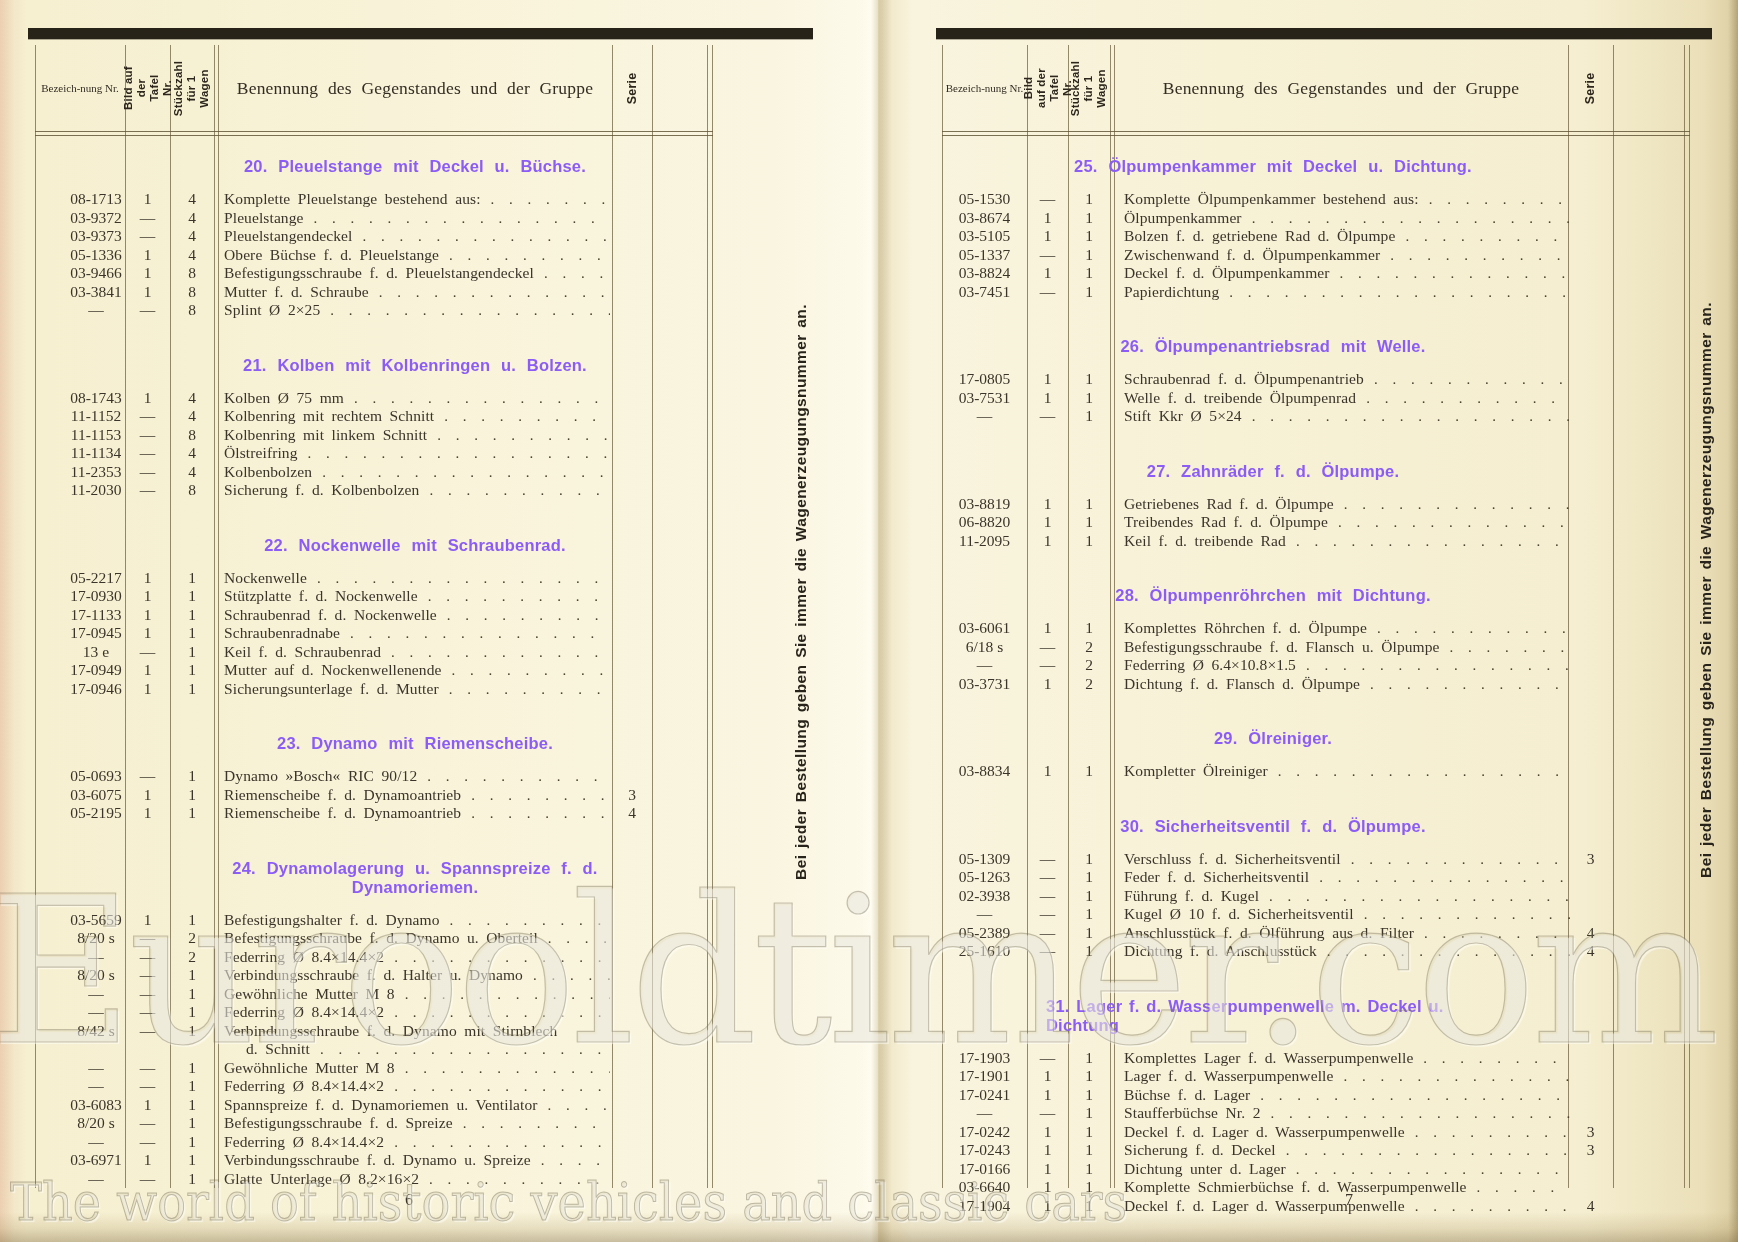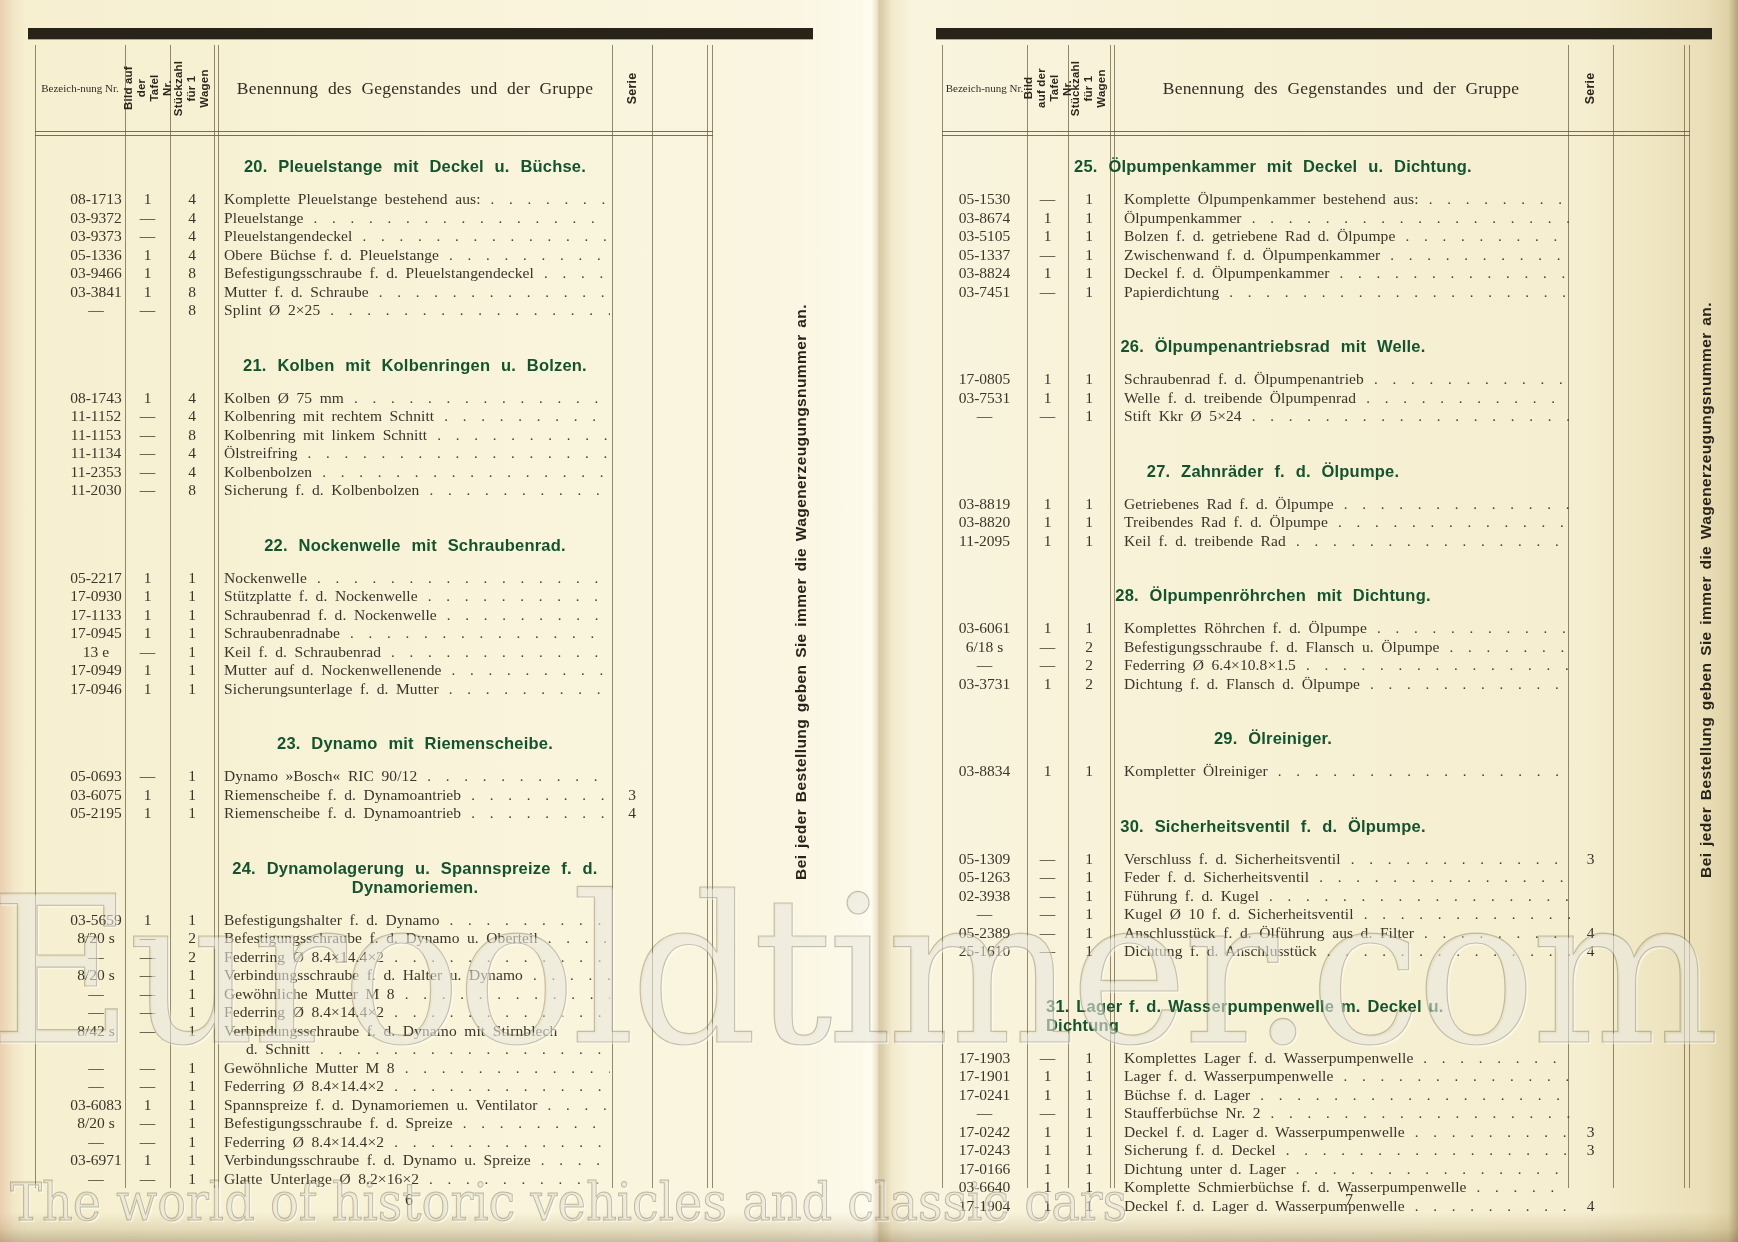--- a/index.html
+++ b/index.html
@@ -54,21 +54,21 @@
   .vtext{transform:rotate(-90deg);width:86px;text-align:center;
          font-family:"Liberation Sans",sans-serif;font-weight:bold;
          font-size:11.5px;line-height:13px;color:#2c261d;letter-spacing:.2px;}
   .vtext.sm{width:60px;font-size:12.5px;}
   
   .tbody{position:absolute;top:91px;left:0;right:0;padding-top:21px;}
   .section{margin-top:36px;}
   .section:first-child{margin-top:0;}
   .heading{
     font-family:"Liberation Sans",sans-serif;font-weight:bold;
-    font-size:16.5px;line-height:19px;color:#14532d;
+    font-size:16.5px;line-height:19px;color:#8b5cf6;
     text-align:center;word-spacing:6px;letter-spacing:.2px;
     margin-bottom:14px;
   }
   .heading.left-align{text-align:left;word-spacing:2px;}
   .pl .heading{margin-left:183px;width:394px;}
   .pr .heading{margin-left:104px;width:454px;}
   .row{position:relative;height:18.5px;line-height:18.5px;font-size:15.5px;color:#3a342a;}
   .cell{position:absolute;top:0;white-space:nowrap;}
   .cnum{text-align:center;}
   .pl .cell.nr{left:16px;width:90px;}   .pr .cell.nr{left:0;width:85px;}
@@ -695,21 +695,21 @@
           <div class="cell nr cnum">03-8819</div>
           <div class="cell tafel cnum">1</div>
           <div class="cell stk cnum">1</div>
           <div class="cell desc">
             <span class="t">Getriebenes Rad f. d. Ölpumpe</span>
             <span class="dots"></span>
           </div>
           <div class="cell serie cnum"></div>
         </div>
         <div class="row">
-          <div class="cell nr cnum">03-8820</div>
+          <div class="cell nr cnum">06-8820</div>
           <div class="cell tafel cnum">1</div>
           <div class="cell stk cnum">1</div>
           <div class="cell desc">
             <span class="t">Treibendes Rad f. d. Ölpumpe</span>
             <span class="dots"></span>
           </div>
           <div class="cell serie cnum"></div>
         </div>
         <div class="row">
           <div class="cell nr cnum">11-2095</div>

